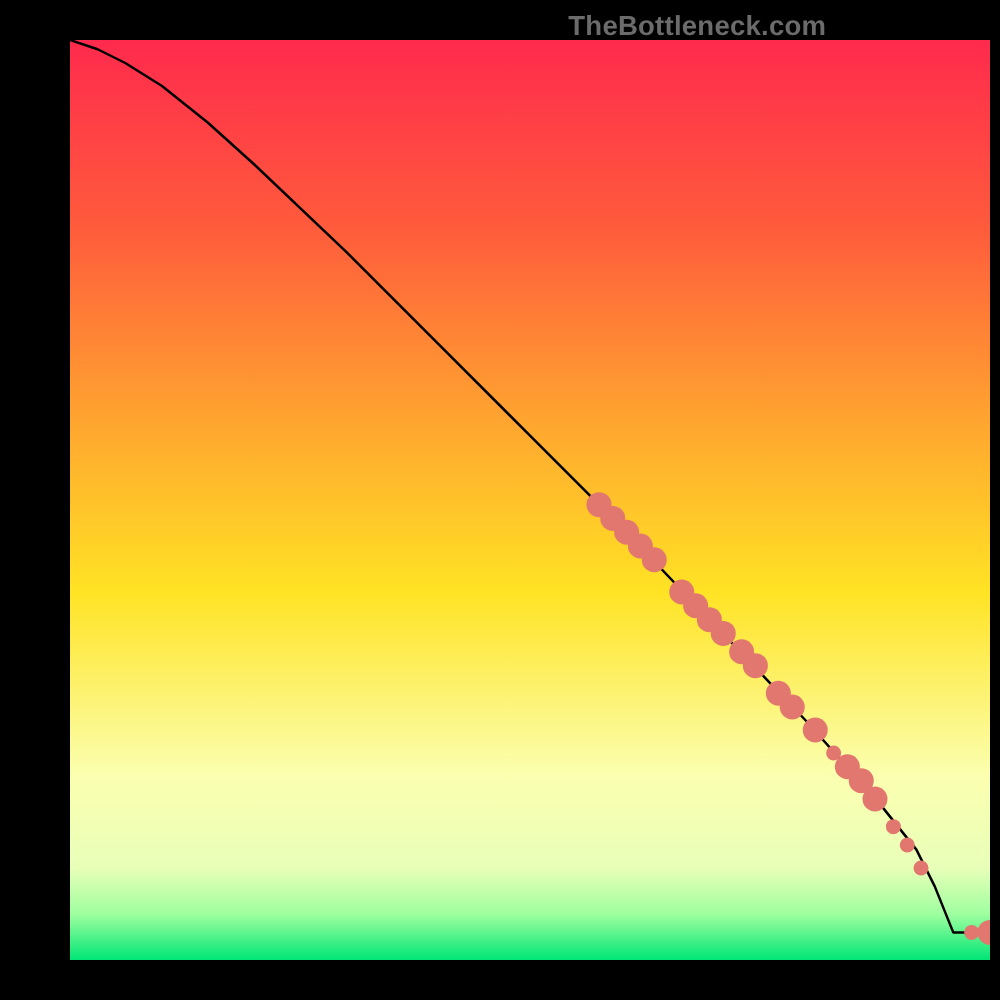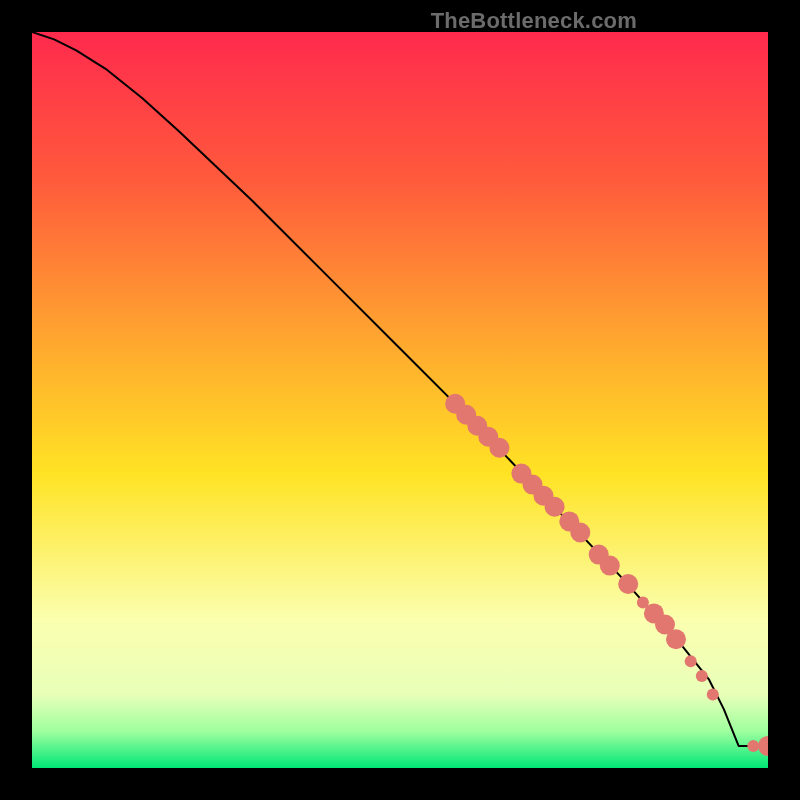--- a/index.html
+++ b/index.html
@@ -8,20 +8,21 @@
     width: 800px;
     height: 800px;
     background: #000;
     overflow: hidden;
     font-family: Arial, Helvetica, sans-serif;
   }
   .stage {
     position: relative;
     width: 673px;
     height: 800px;
+    margin-left: 24px;
   }
   .plot-area {
     position: absolute;
     left: 32px;
     top: 32px;
     width: 736px;
     height: 736px;
     overflow: hidden;
   }
   .watermark {

